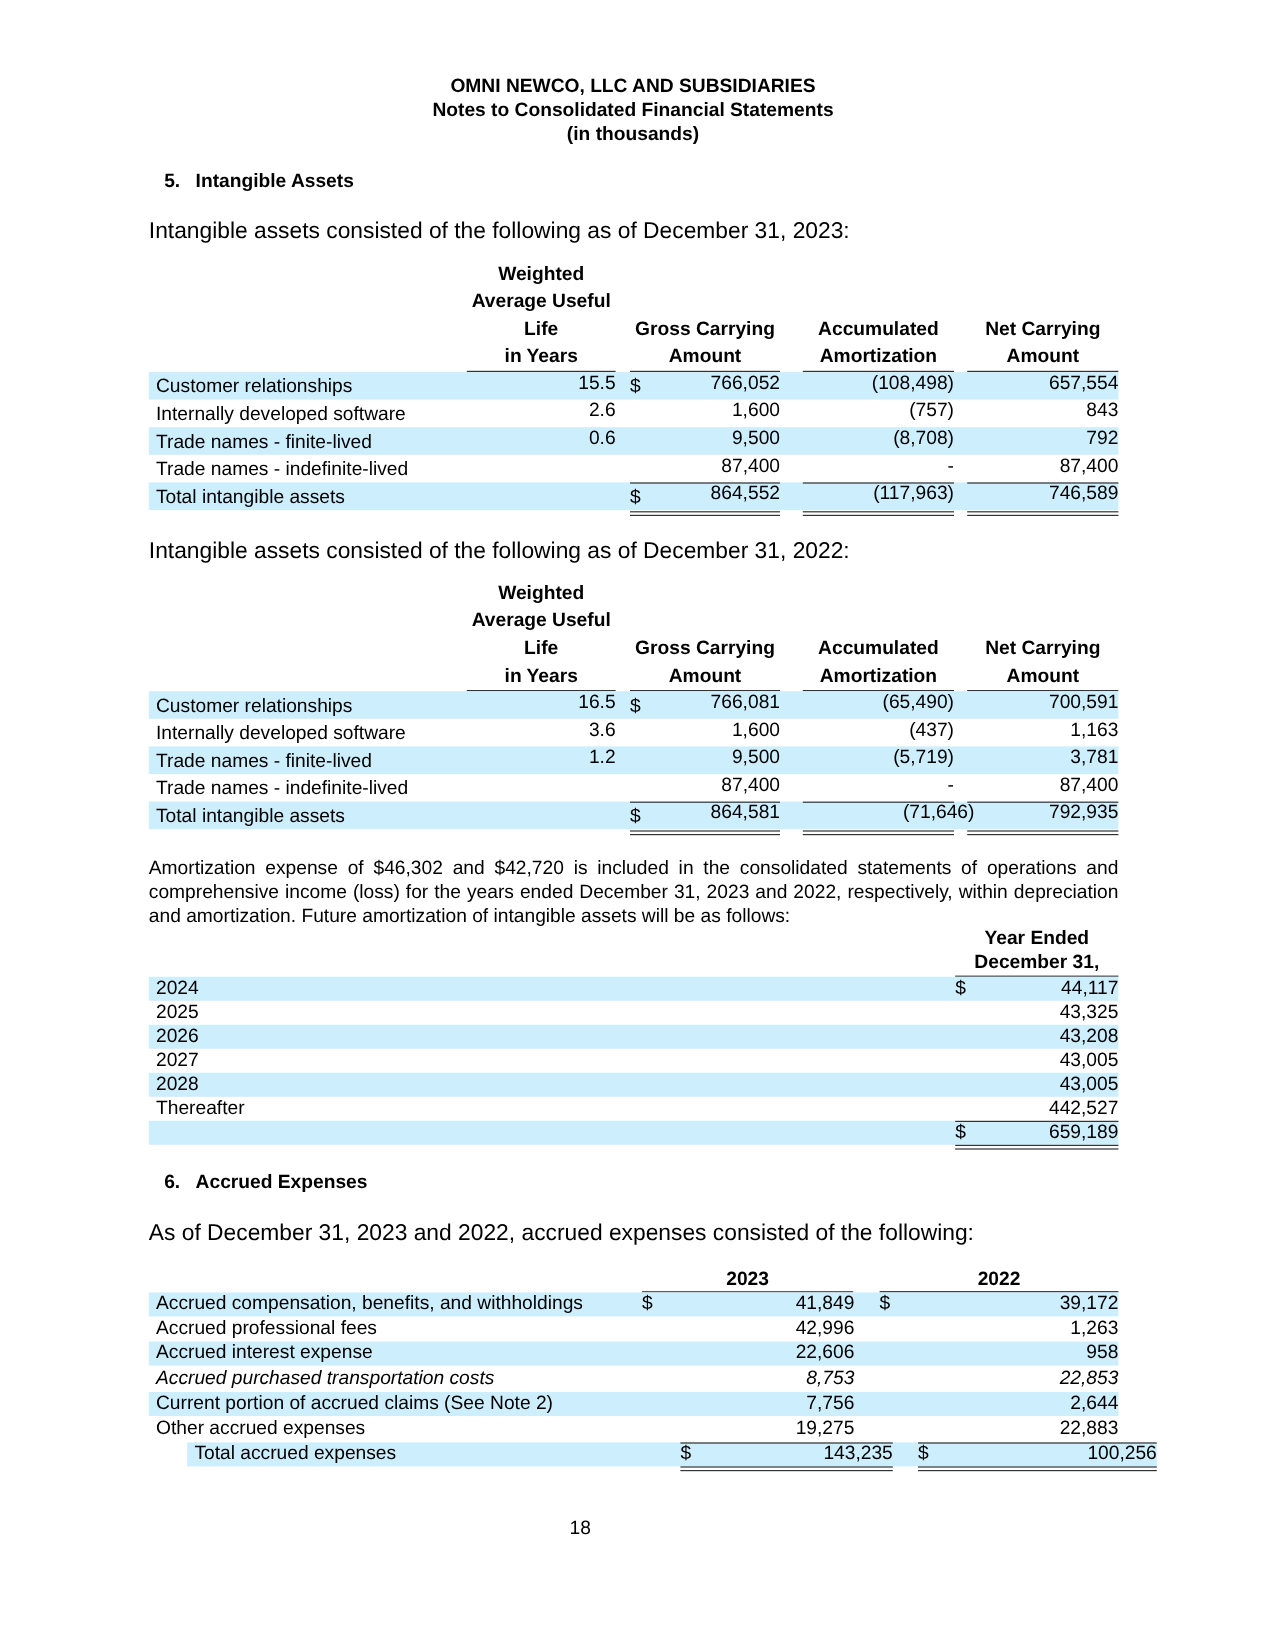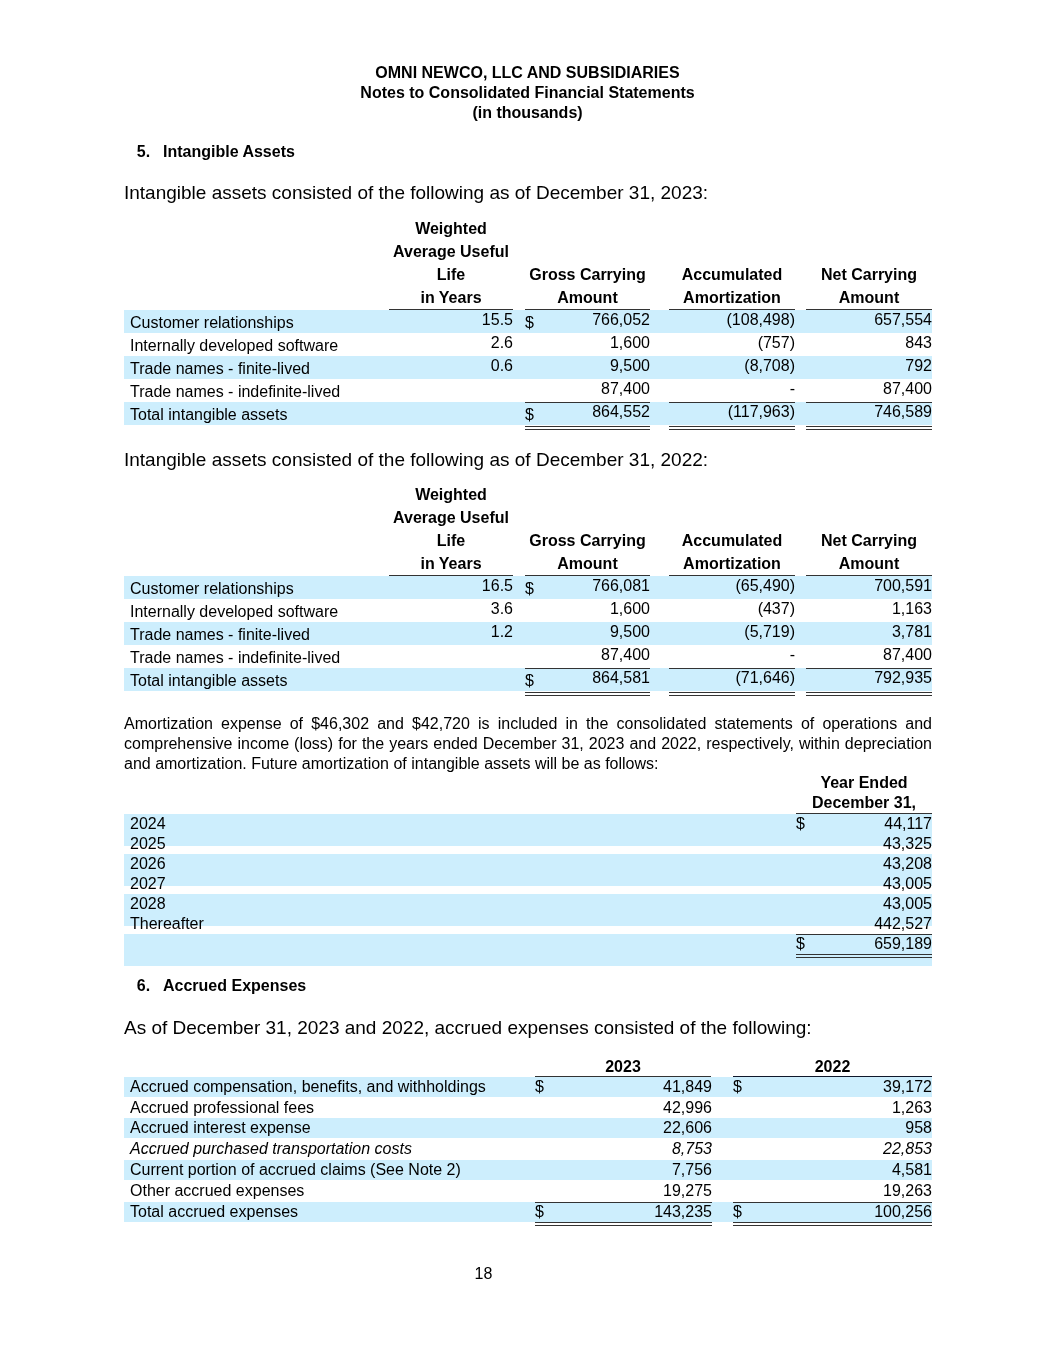--- a/index.html
+++ b/index.html
@@ -21,21 +21,21 @@
   .ihead .h { position: absolute; bottom: 0; text-align: center; font-weight: bold; line-height: 23px; border-bottom: 1px solid #333; }
   .irow { position: relative; height: 23px; line-height: 23px; }
   .irow.shade { background: #cdeefd; }
   .irow .lbl { position: absolute; left: 6px; top: 1px; }
   .irow .c { position: absolute; top: -2px; text-align: right; }
   .irow .dol { position: absolute; top: 1px; }
   .totline { position: absolute; border-top: 1px solid #333; }
   .dbl { position: absolute; height: 2px; border-top: 1px solid #333; border-bottom: 1px solid #333; }
 
   
-  .arow { position: absolute; left: 124px; width: 808px; height: 32px; line-height: 20px; }
+  .arow { position: absolute; left: 124px; width: 808px; height: 20px; line-height: 20px; }
   .arow.shade { background: #cdeefd; }
   .arow .lbl { position: absolute; left: 6px; }
   .arow .v { position: absolute; right: 0; text-align: right; }
   .arow .dol { position: absolute; left: 672px; }
 
   
   .xrow { position: absolute; left: 124px; width: 808px; height: 20px; line-height: 20px; }
   .xrow.shade { background: #cdeefd; }
   .xrow .lbl { position: absolute; left: 6px; }
   .xrow .v1 { position: absolute; right: 220px; text-align: right; }
@@ -171,21 +171,21 @@
     <span class="c" style="right:137px;">-</span>
     <span class="c" style="right:0;">87,400</span>
   </div>
   <div class="irow shade">
     <div class="totline" style="left:401px;width:125px;top:0;"></div>
     <div class="totline" style="left:545px;width:126px;top:0;"></div>
     <div class="totline" style="left:682px;width:126px;top:0;"></div>
     <span class="lbl">Total intangible assets</span>
     <span class="dol" style="left:401px;">$</span>
     <span class="c" style="right:282px;">864,581</span>
-    <span class="c" style="right:137px;">(71,646)</span>
+    <span class="c" style="right:120px;">(71,646)</span>
     <span class="c" style="right:0;">792,935</span>
     <div class="dbl" style="left:401px;width:125px;top:24px;"></div>
     <div class="dbl" style="left:545px;width:126px;top:24px;"></div>
     <div class="dbl" style="left:682px;width:126px;top:24px;"></div>
   </div>
 </div>
 
 <div class="abs just" style="top:714px;">Amortization expense of $46,302 and $42,720 is included in the consolidated statements of operations and comprehensive income (loss) for the years ended December 31, 2023 and 2022, respectively, within depreciation and amortization. Future amortization of intangible assets will be as follows:</div>
 
 <div class="abs" style="left:796px;top:773px;width:136px;text-align:center;font-weight:bold;line-height:20px;border-bottom:1px solid #333;">
@@ -251,28 +251,28 @@
   <span class="v2">958</span>
 </div>
 <div class="xrow" style="top:1139px;font-style:italic;">
   <span class="lbl">Accrued purchased transportation costs</span>
   <span class="v1">8,753</span>
   <span class="v2">22,853</span>
 </div>
 <div class="xrow shade" style="top:1160px;">
   <span class="lbl">Current portion of accrued claims (See Note 2)</span>
   <span class="v1">7,756</span>
-  <span class="v2">4,581</span>
+  <span class="v2">2,644</span>
 </div>
 <div class="xrow" style="top:1181px;">
   <span class="lbl">Other accrued expenses</span>
   <span class="v1">19,275</span>
-  <span class="v2">19,263</span>
-</div>
-<div class="xrow shade" style="top:1202px;">
+  <span class="v2">22,883</span>
+</div>
+<div class="xrow shade" style="top:1202px;margin-left:32px;">
   <div class="totline" style="left:411px;width:177px;top:0;"></div>
   <div class="totline" style="left:609px;width:199px;top:0;"></div>
   <span class="lbl">Total accrued expenses</span>
   <span class="d1">$</span>
   <span class="v1">143,235</span>
   <span class="d2">$</span>
   <span class="v2">100,256</span>
   <div class="dbl" style="left:411px;width:177px;top:20px;"></div>
   <div class="dbl" style="left:609px;width:199px;top:20px;"></div>
 </div>

